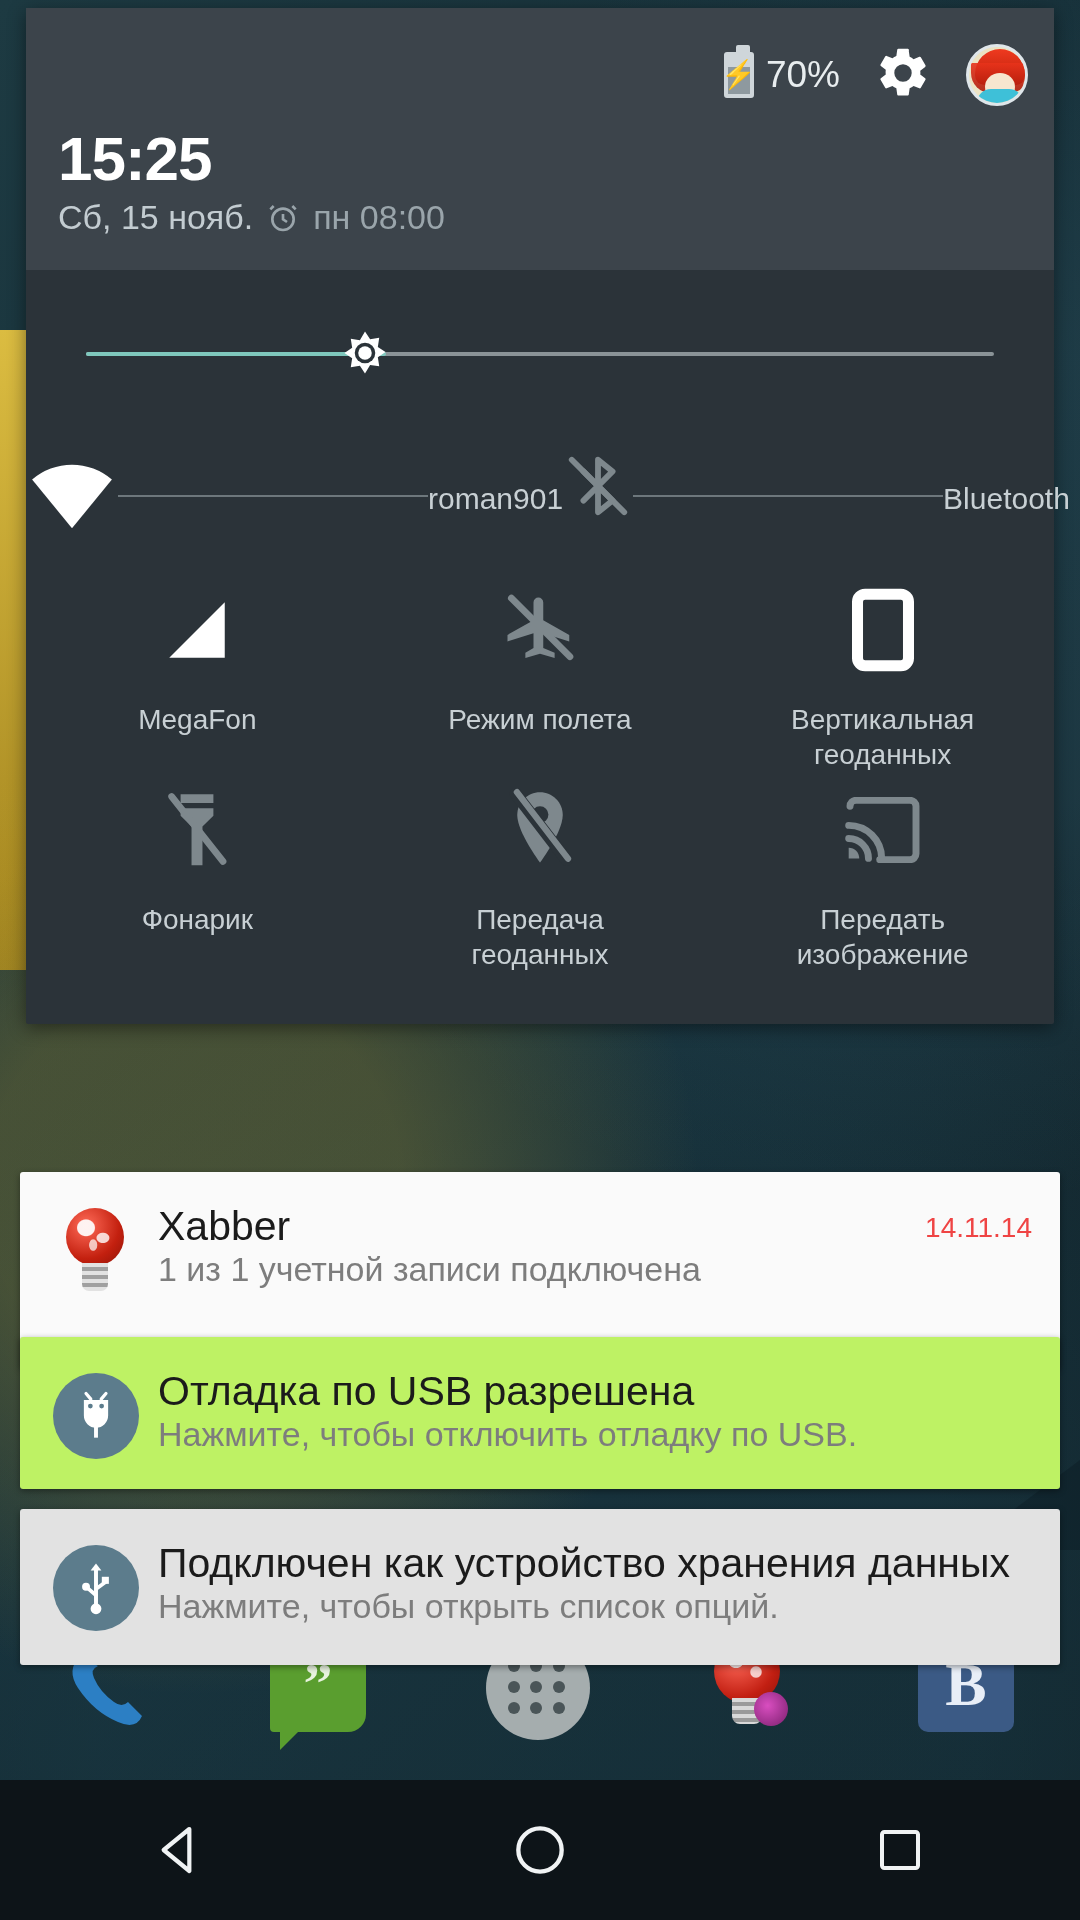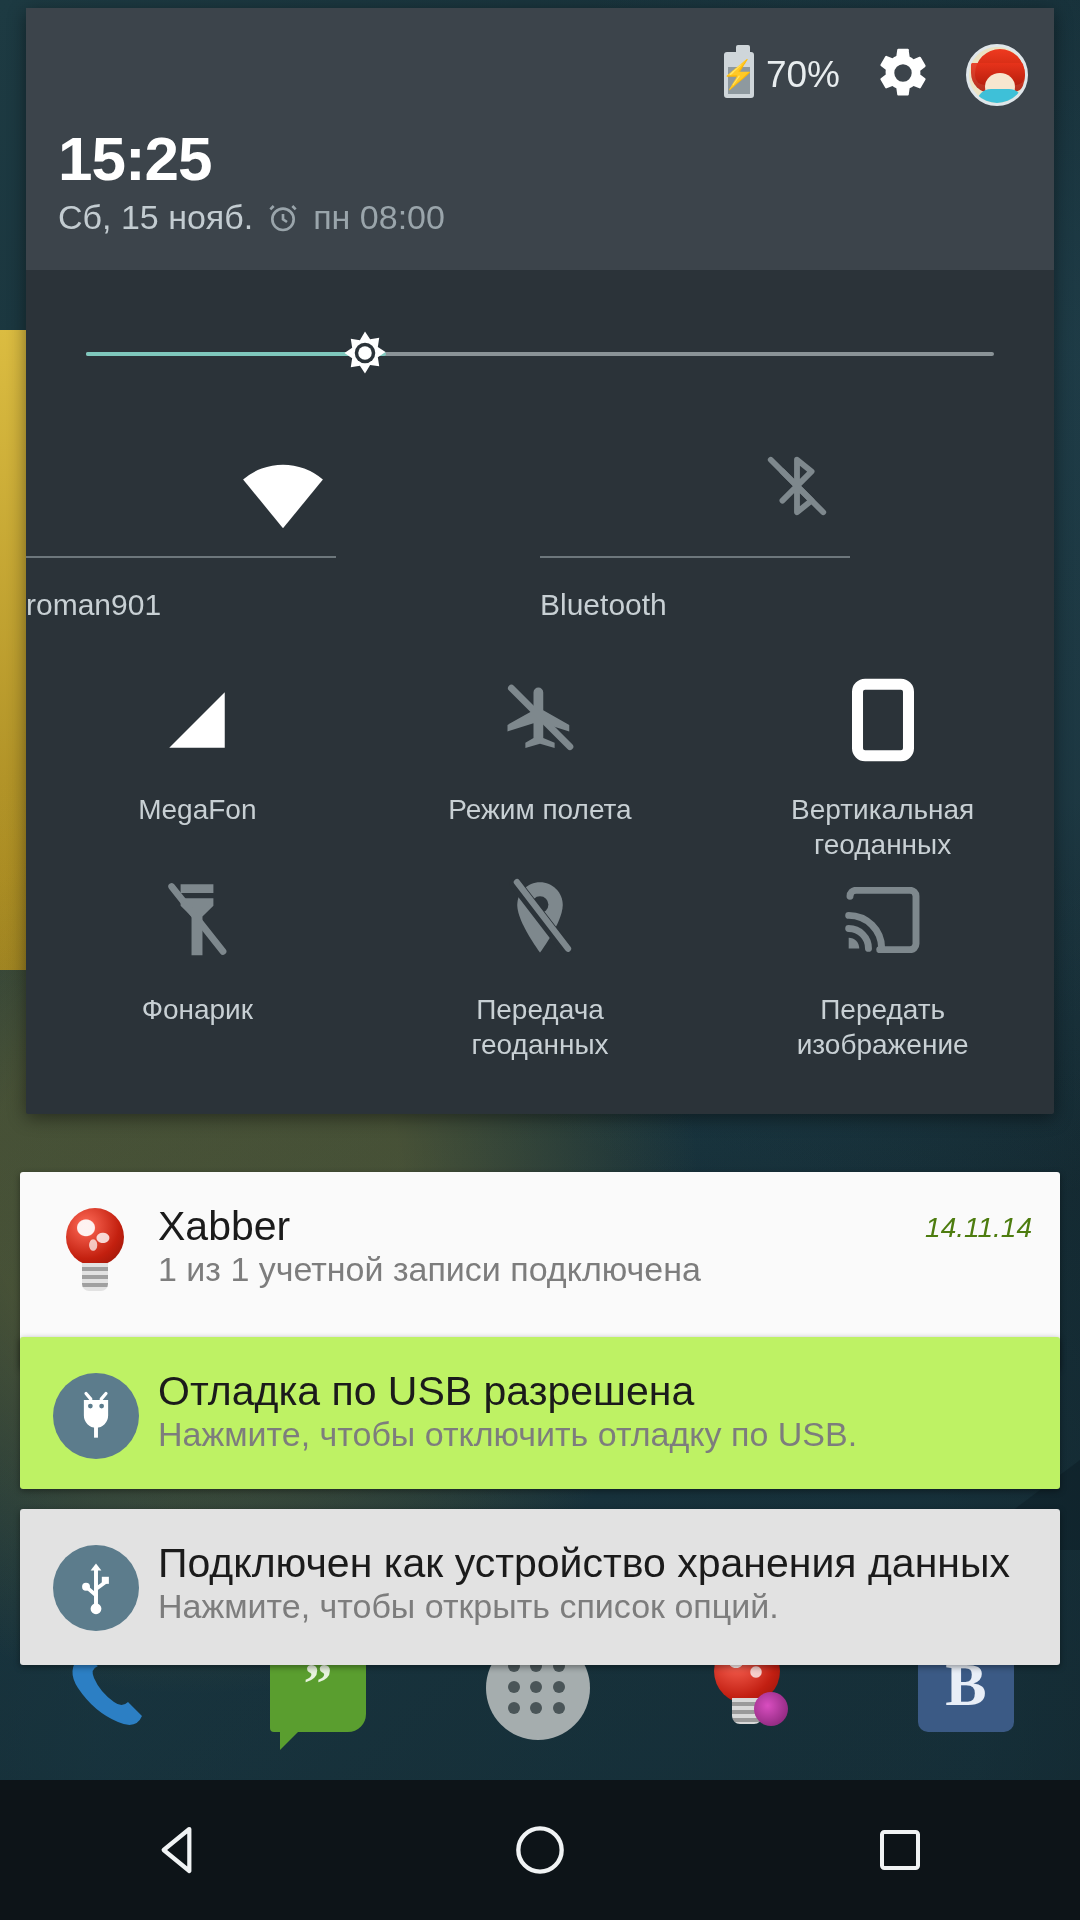--- a/index.html
+++ b/index.html
@@ -208,21 +208,21 @@
   }
   #brightness-thumb{
     position:absolute; left:33%; top:50%; transform:translate(-50%,-50%);
     width:56px;height:56px;
   }
 
   
   #qs-dual{
     display:flex; padding:0 0 12px 0;
   }
-  .dual-tile{ flex:1; display:flex; flex-direction:column; }
+  .dual-tile{ flex:1; display:flex; flex-direction:row; align-items:center; }
   .dual-ico{ height:96px; display:flex; align-items:flex-end; justify-content:center; }
   .dual-rule{ width:310px; height:2px; background:#6d777c; margin:24px 0 0 0; }
   .dual-label{ color:#c8d0d4; font-size:30px; margin-top:30px; }
 
   
   #qs-grid{
     display:grid; grid-template-columns:repeat(3,1fr);
     row-gap:12px; padding:40px 0 52px 0;
   }
   .tile{ display:flex; flex-direction:column; align-items:center; }
@@ -241,21 +241,21 @@
     padding:30px 28px;
   }
   #notif-xabber{ top:1172px; height:196px; background:#fafafa; }
   #notif-usb-debug{ top:1337px; height:152px; background:#bef264; }
   #notif-usb-storage{ top:1509px; height:156px; background:#e2e2e2; }
 
   .notif-ico{ width:96px; flex:0 0 96px; display:flex; align-items:center; justify-content:center; padding-top:6px; }
   .notif-body{ flex:1; padding-left:14px; padding-top:2px; }
   .notif-title{ color:#1b1b1b; font-size:41px; line-height:1.12; }
   .notif-sub{ color:#7d7d7d; font-size:34px; line-height:1.15; }
-  .notif-time{ color:#4d7c0f; font-size:28px; padding-top:10px; white-space:nowrap;font-style:italic; }
+  .notif-time{ color:#ef4444; font-size:28px; padding-top:10px; white-space:nowrap; }
 
   .circ-ico{
     width:86px;height:86px;border-radius:50%;
     background:#5c7c8c;
     display:flex;align-items:center;justify-content:center;
   }
 
   .nx-bulb{ width:80px;height:86px;position:relative; }
   .nx-bulb .globe{
     position:absolute;left:10px;top:0;width:58px;height:58px;border-radius:50%;

